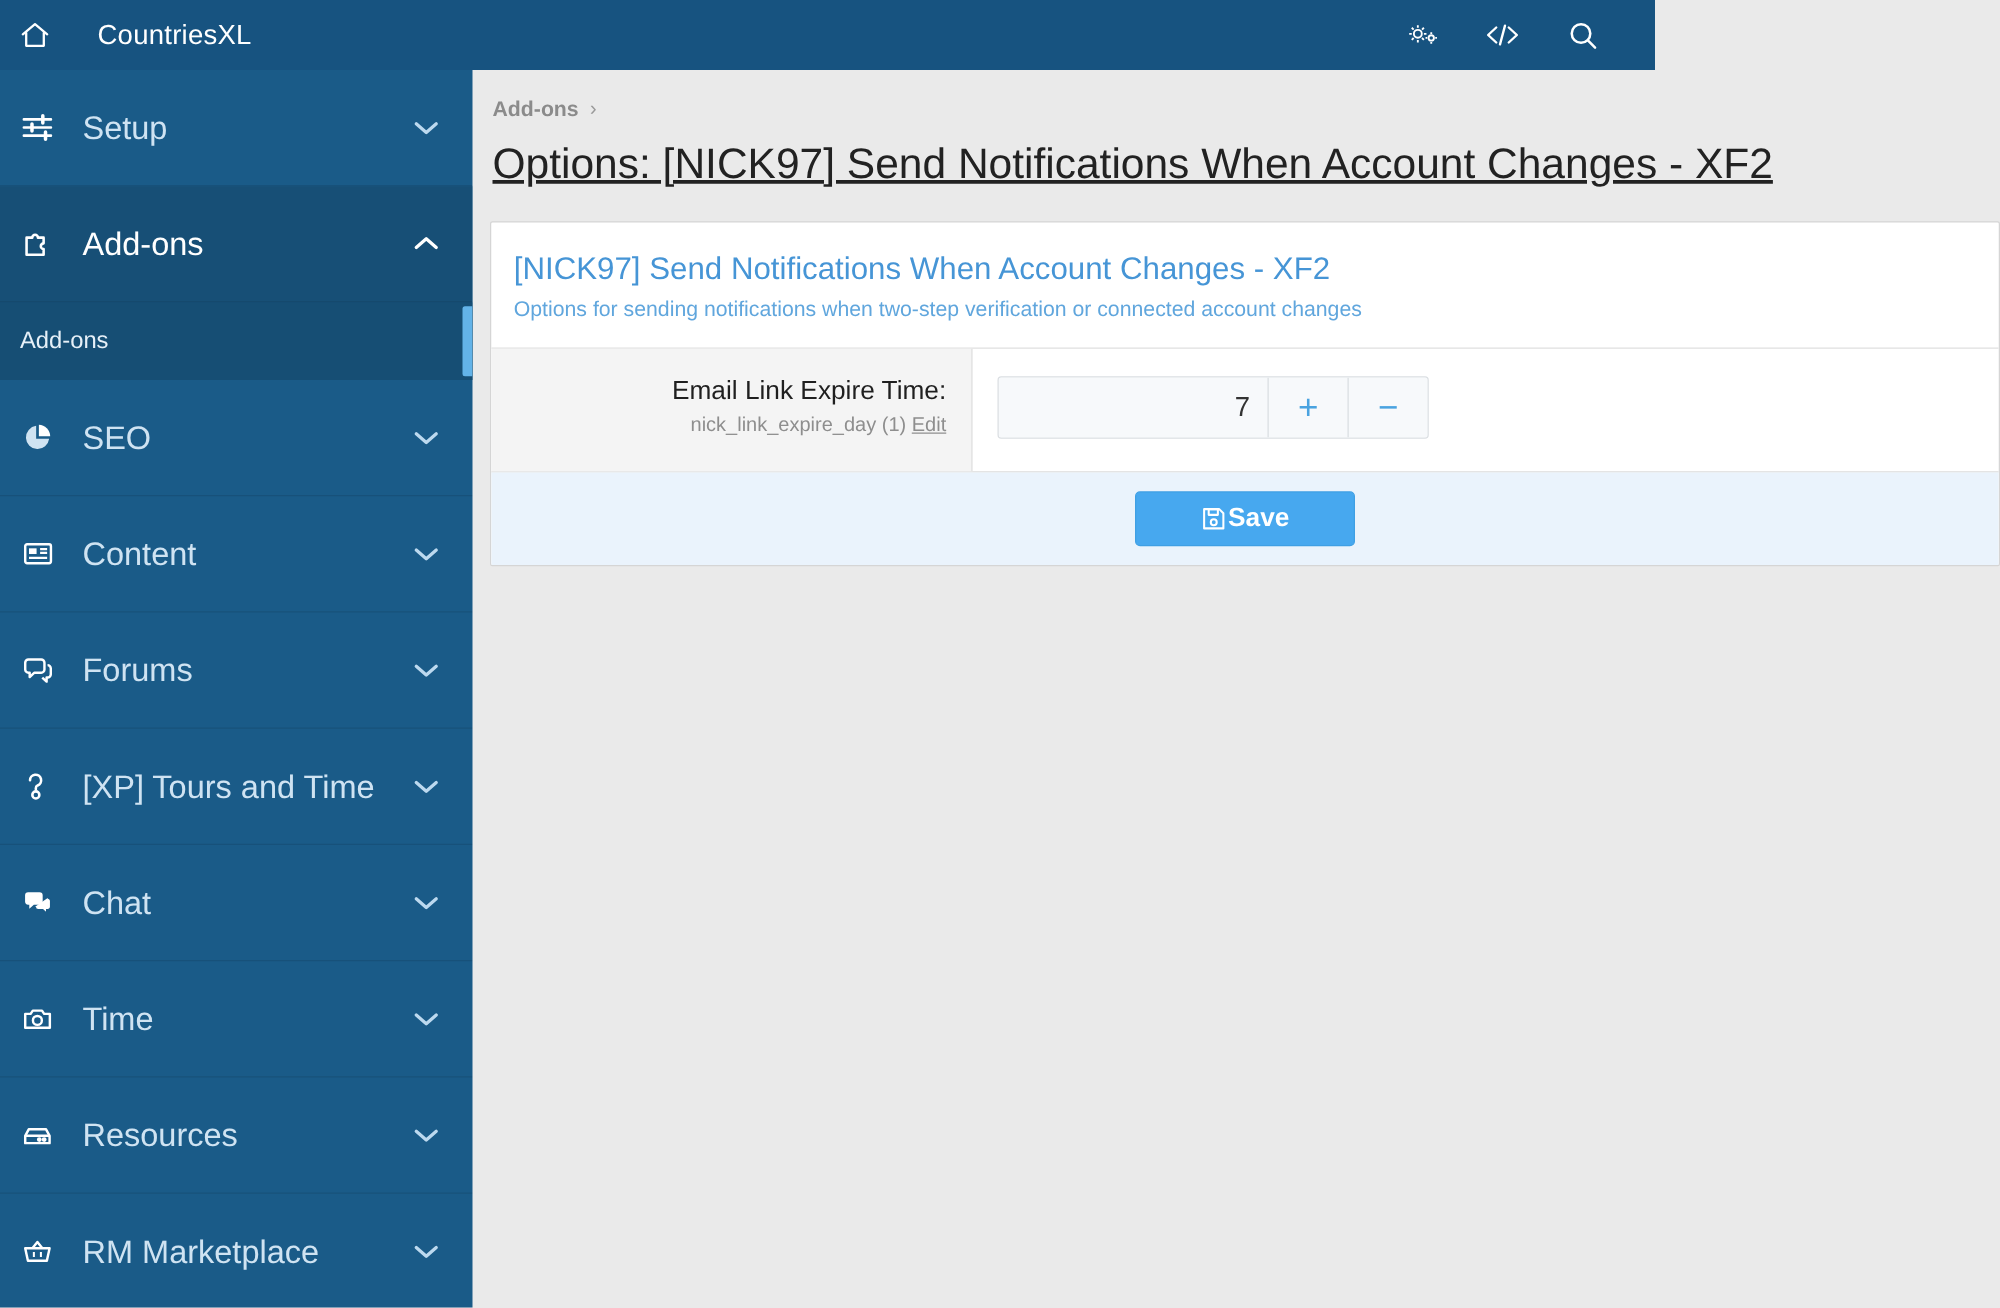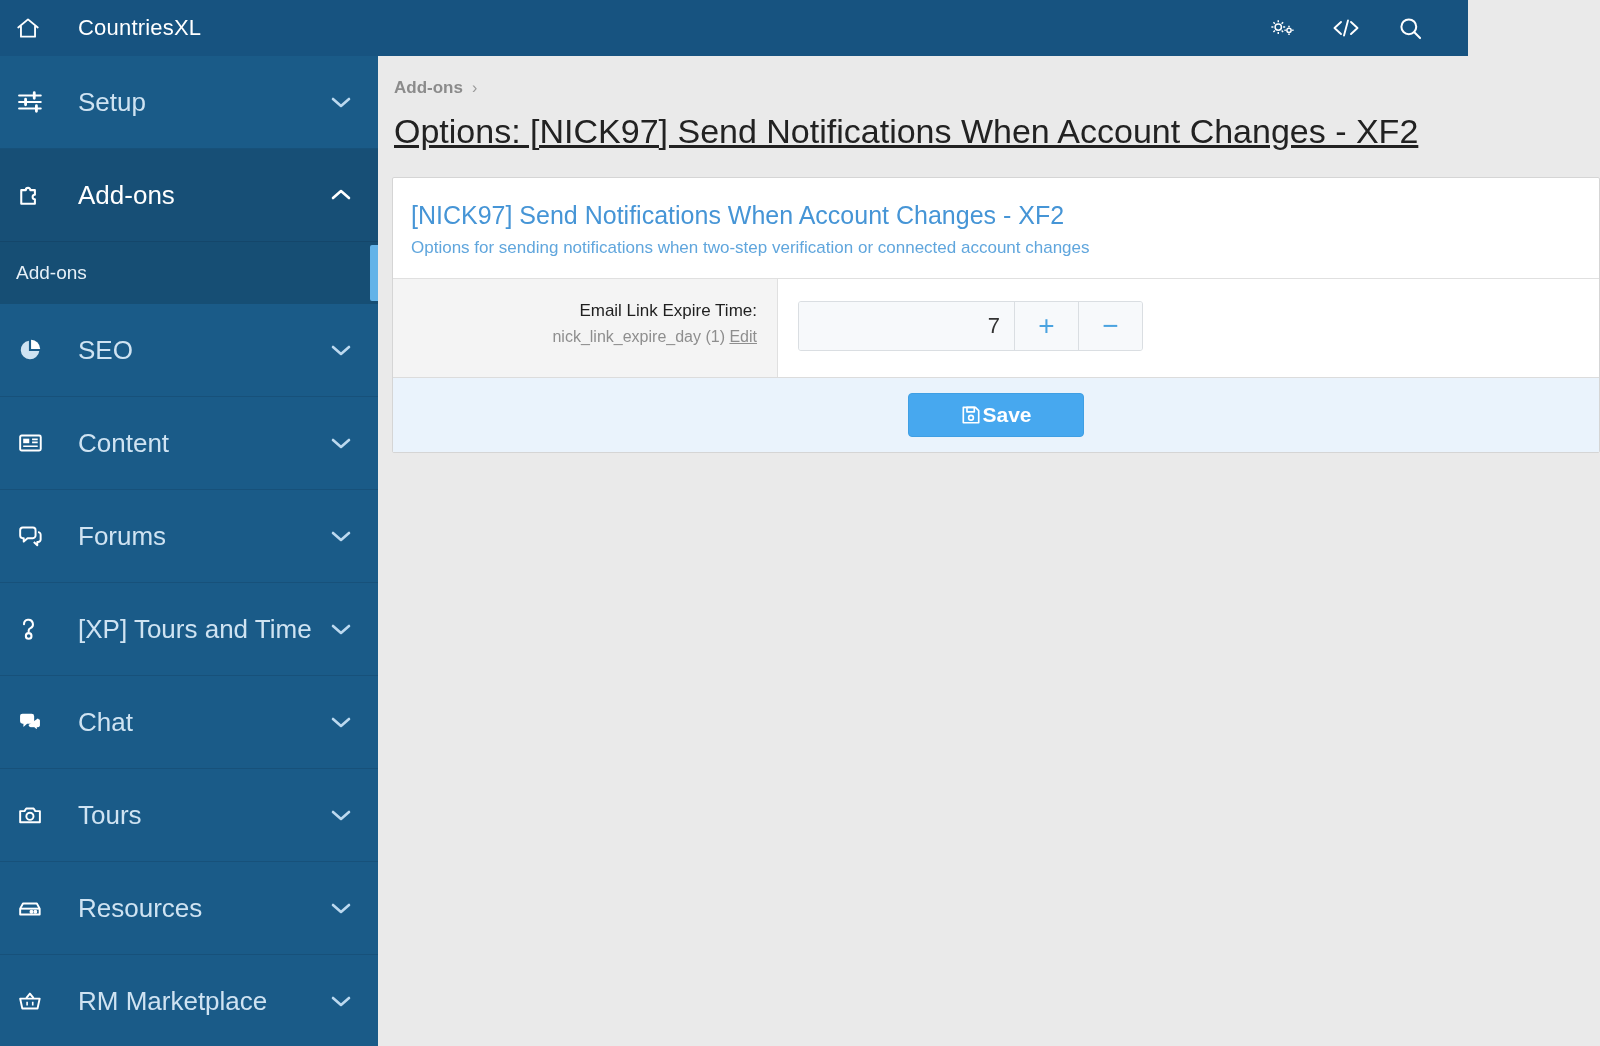--- a/index.html
+++ b/index.html
@@ -10,21 +10,21 @@
     overflow: hidden;
     background: #eaeaea;
     font-family: "Liberation Sans", sans-serif;
     -webkit-font-smoothing: antialiased;
   }
 
   
   .topbar {
     position: absolute;
     top: 0; left: 0;
-    width: 1468px; height: 56px;
+    width: 1324px; height: 56px;
     background: #175380;
     display: flex;
     align-items: center;
     z-index: 20;
   }
   .home-btn {
     width: 56px; height: 56px;
     display: flex; align-items: center; justify-content: center;
     flex: 0 0 auto;
   }
@@ -75,21 +75,21 @@
     flex: 0 0 42px;
     display: flex;
     align-items: center;
     justify-content: flex-start;
   }
   .nav-icon svg { display: block; }
   .nav-label {
     flex: 1 1 auto;
     color: #cfe3f2;
     font-size: 26px;
-    margin-left: 20px;
+    margin-left: 8px;
     white-space: nowrap;
     font-weight: 400;
   }
   .nav-chev {
     flex: 0 0 auto;
     width: 30px;
     display: flex;
     align-items: center;
     justify-content: center;
   }
@@ -186,21 +186,21 @@
   }
   .form-label-cell {
     width: 385px;
     flex: 0 0 385px;
     background: #f4f4f4;
     border-right: 1px solid #e0e0e0;
     padding: 22px 20px 20px 0;
     text-align: right;
   }
   .form-label {
-    font-size: 17px;
+    font-size: 21px;
     color: #1f1f1f;
     font-weight: 400;
   }
   .form-hint {
     margin-top: 7px;
     font-size: 16px;
     color: #8e8e8e;
   }
   .form-hint .edit-link {
     color: #8e8e8e;
@@ -446,21 +446,21 @@
   </div>
 
   <div class="nav-group">
     <div class="nav-row">
       <span class="nav-icon">
         <svg width="30" height="26" viewBox="0 0 26 24" fill="none" stroke="#ffffff" stroke-width="1.8" stroke-linejoin="round">
           <path d="M3 8.4h4l1.6-2.4h6.8L17 8.4h4.2v10.2H3z"></path>
           <circle cx="12" cy="13.2" r="3.3"></circle>
         </svg>
       </span>
-      <span class="nav-label">Tours</span>
+      <span class="nav-label">Time</span>
       <span class="nav-chev">
         <svg width="24" height="16" viewBox="0 0 24 16" fill="none" stroke="#bcd9ef" stroke-width="2.6" stroke-linecap="round" stroke-linejoin="round">
           <path d="M4 5l8 7 8-7"></path>
         </svg>
       </span>
     </div>
   </div>
 
   <div class="nav-group">
     <div class="nav-row">

